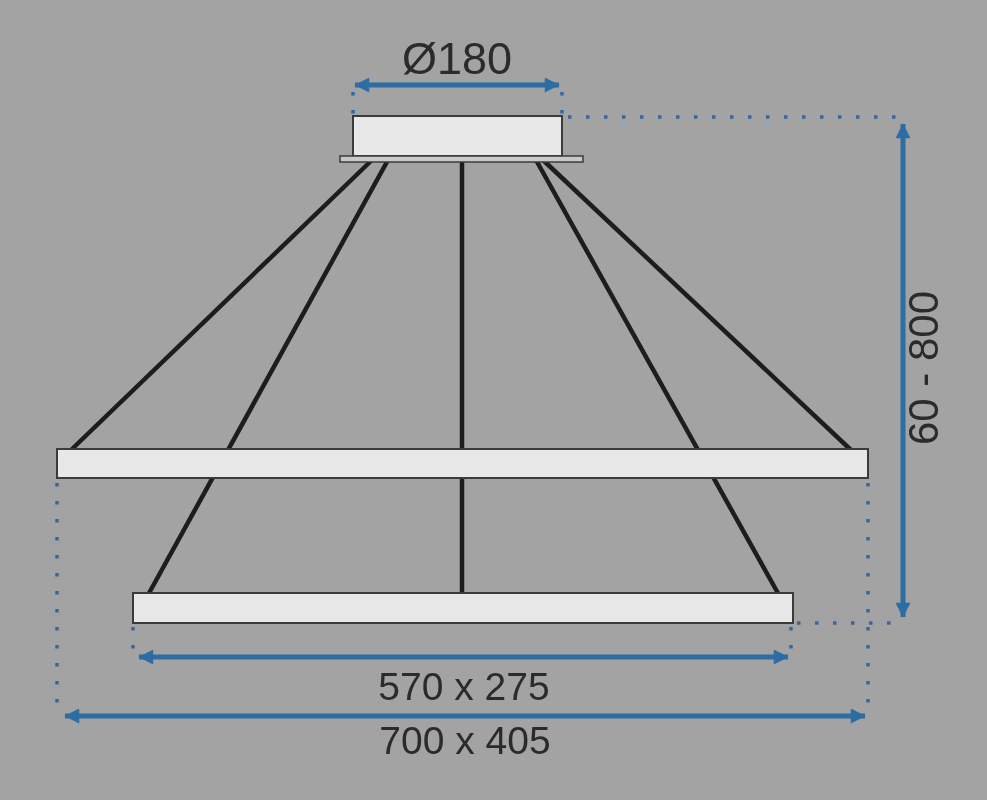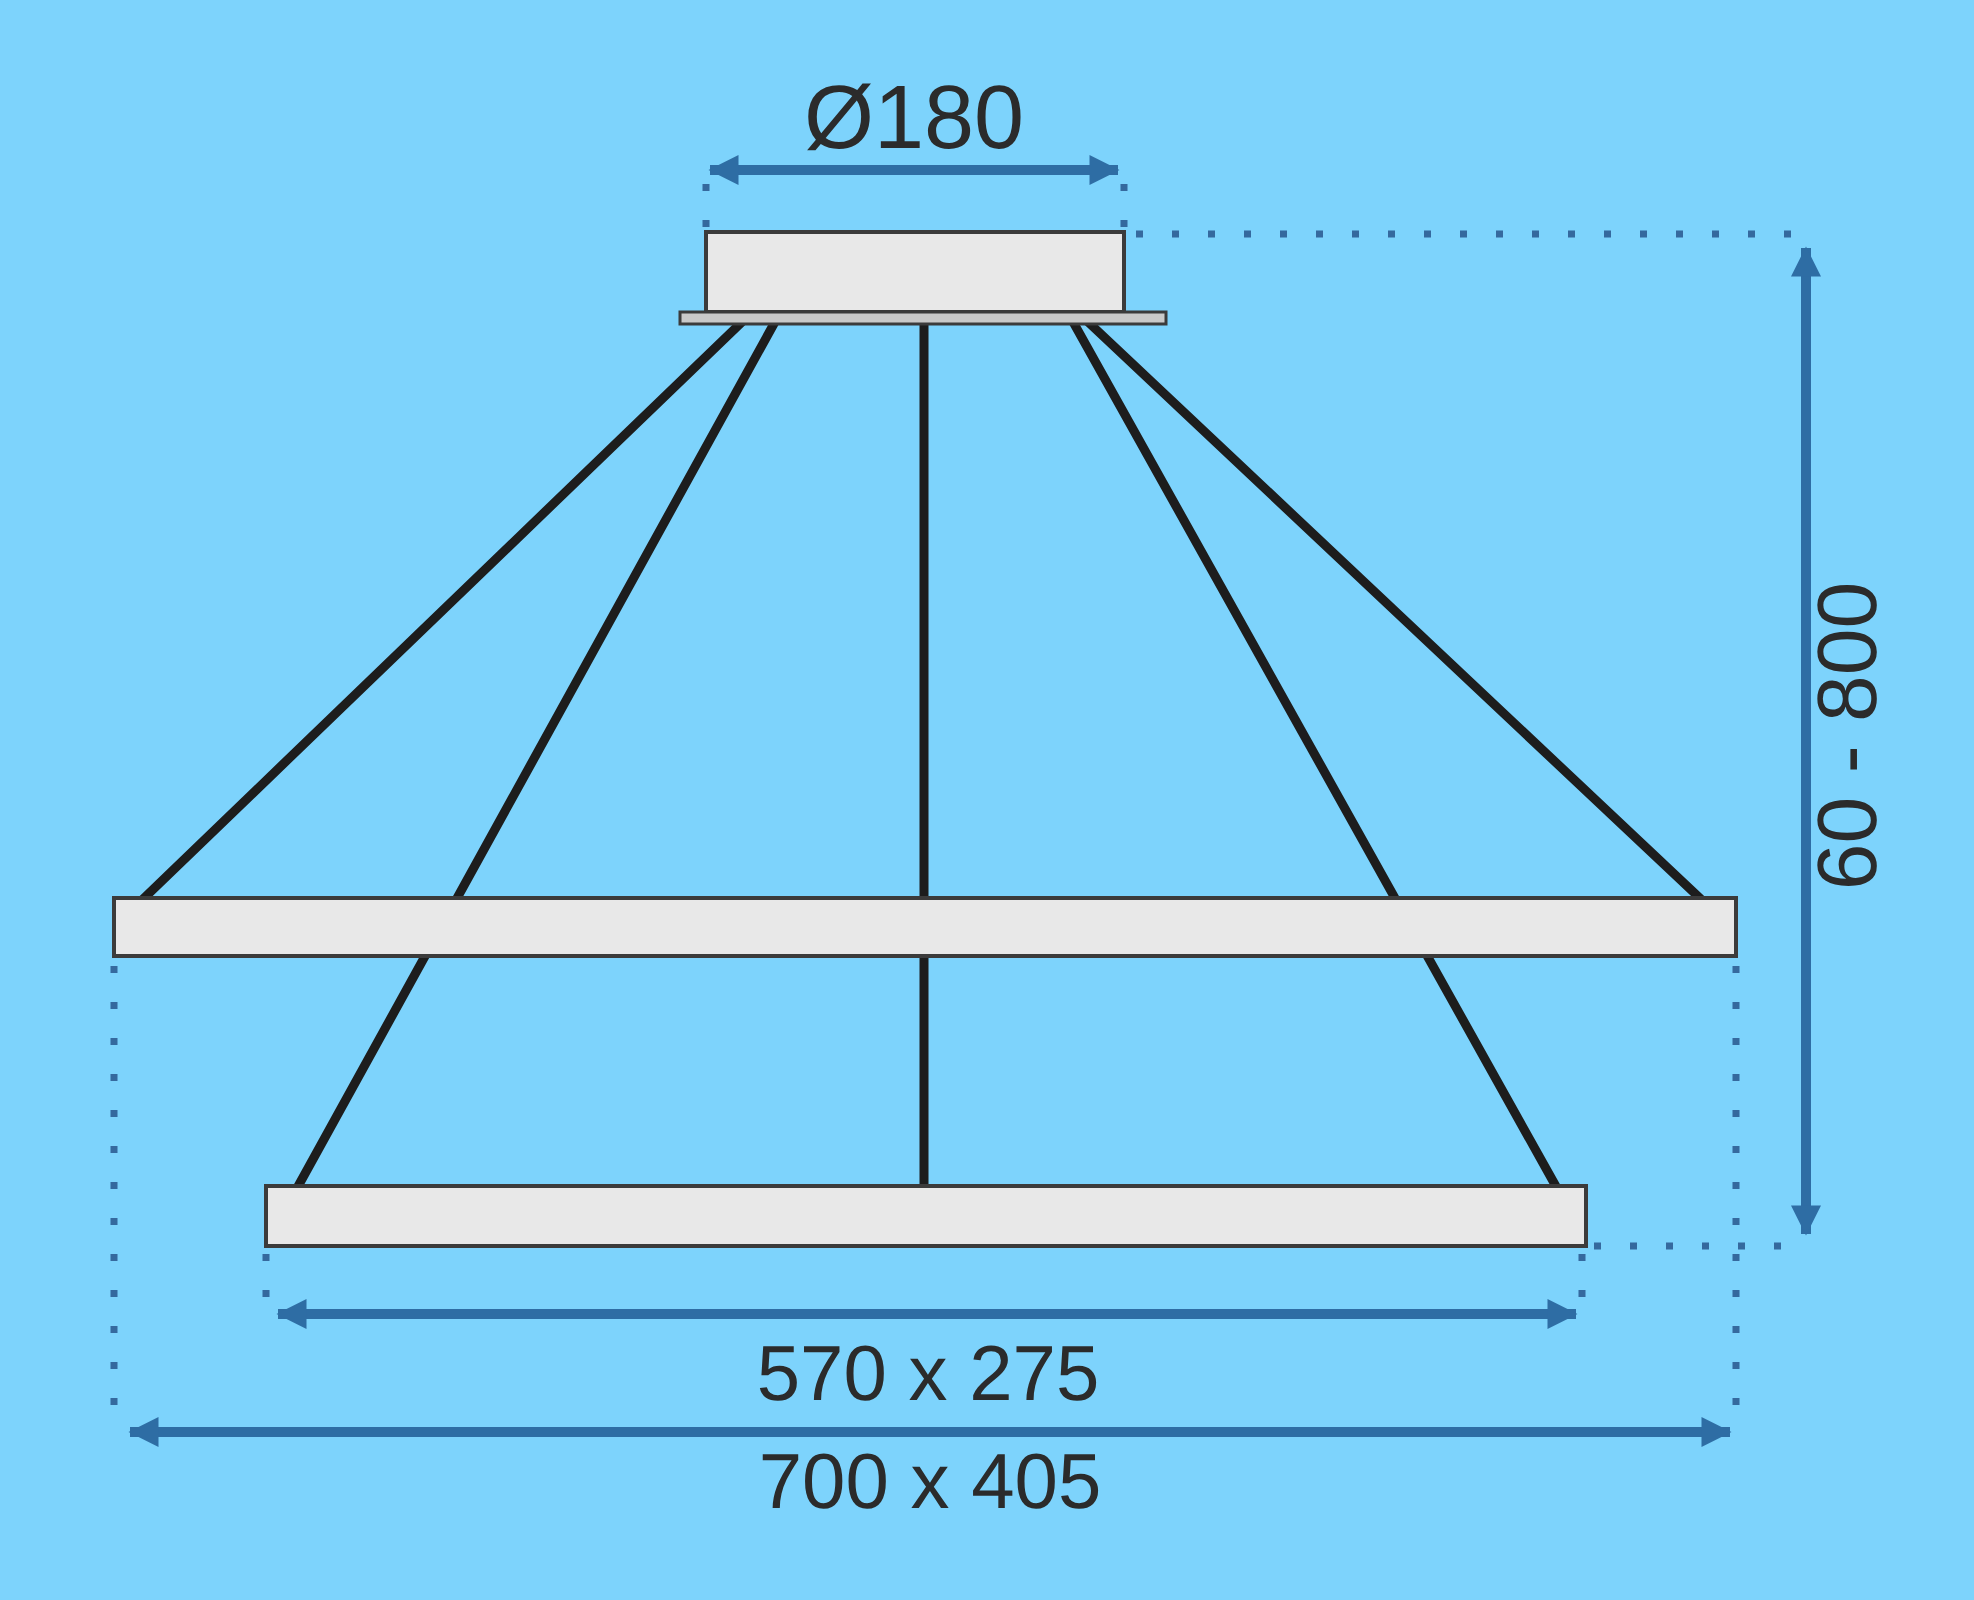--- a/index.html
+++ b/index.html
@@ -4,21 +4,21 @@
 <style>
   html, body {
     margin: 0;
     padding: 0;
     background: #ffffff;
   }
   .stage {
     position: relative;
     width: 987px;
     height: 800px;
-    background: #7dd3fc;
+    background: #a3a3a3;
     overflow: hidden;
     font-family: "Liberation Sans", sans-serif;
   }
   svg { display: block; }
 
   .fixture-shape {
     fill: #e8e8e8;
     stroke: #3b3b3b;
     stroke-width: 2;
   }

